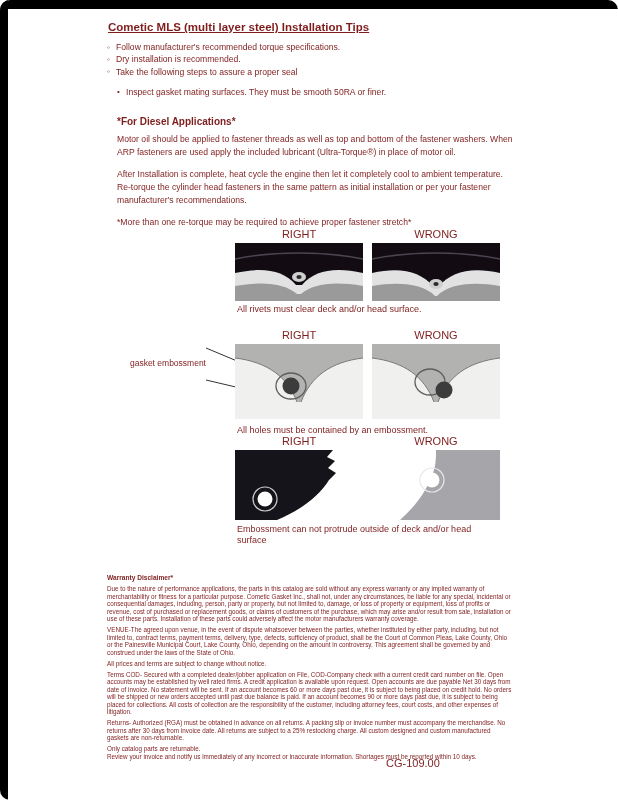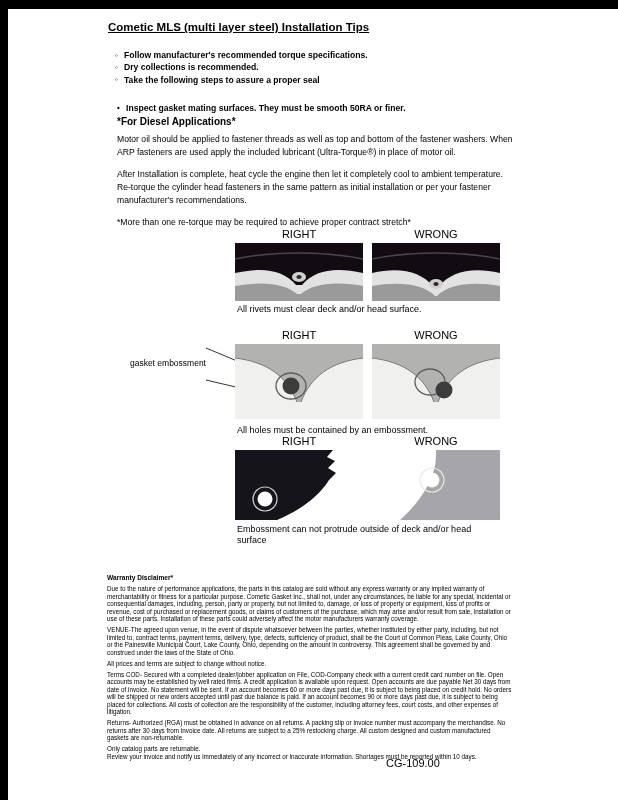--- a/index.html
+++ b/index.html
@@ -1,26 +1,26 @@
 <!DOCTYPE html>
 <html><head>
 <meta charset="utf-8">
 <style>
   html, body { margin: 0; padding: 0; }
   body { background: #ffffff; }
   .page {
     position: relative; width: 618px; height: 800px; background: #ffffff;
-    font-family: "Liberation Sans", sans-serif; color: #000000; overflow: hidden;
+    font-family: "Liberation Sans", sans-serif; color: #7f1d1d; overflow: hidden; border-radius: 10px;
   }
   .bar-top { position: absolute; left: 0; top: 0; width: 618px; height: 9px; background: #000; }
   .bar-left { position: absolute; left: 0; top: 0; width: 8px; height: 800px; background: #000; }
 
   .tips-block { position: absolute; left: 99px; top: 21px; width: 440px; }
   .page-title { font-size: 11.5px; font-weight: bold; text-decoration: underline; margin: 0 0 8px 9px; }
-  .tips, .subtips { list-style: none; margin: 16px; padding: 0; font-weight: bold; }
+  .tips, .subtips { list-style: none; margin: 8px; padding: 0; }
   .tips > li, .subtips > li { position: relative; font-size: 8.6px; line-height: 12.3px; padding-left: 9px; }
   .tips > li::before { content: "◦"; position: absolute; left: 0; top: 0.5px; font-size: 8px; }
   .subtips { margin-left: 18px; }
   .subtips > li::before { content: "•"; position: absolute; left: 0; top: 0; font-size: 8px; }
 
   .diesel-block { position: absolute; left: 117px; top: 116px; width: 396px; }
   .diesel-heading { font-size: 10px; font-weight: bold; margin: 0 0 6px 0; }
   .diesel-block p { font-size: 8.6px; line-height: 13px; margin: 0 0 9px 0; }
 
   .figures { position: absolute; left: 0; top: 228px; width: 618px; height: 332px; }
@@ -41,33 +41,33 @@
 <body>
 
 <div class="page">
   <div class="bar-top"></div>
   <div class="bar-left"></div>
 
   <div class="tips-block">
     <h1 class="page-title">Cometic MLS (multi layer steel) Installation Tips</h1>
     <ul class="tips">
       <li>Follow manufacturer's recommended torque specifications.</li>
-      <li>Dry collections is recommended.</li>
+      <li>Dry installation is recommended.</li>
       <li>Take the following steps to assure a proper seal</li>
     </ul>
     <ul class="subtips">
       <li>Inspect gasket mating surfaces. They must be smooth 50RA or finer.</li>
     </ul>
   </div>
 
   <div class="diesel-block">
     <h2 class="diesel-heading">*For Diesel Applications*</h2>
     <p>Motor oil should be applied to fastener threads as well as top and bottom of the fastener washers. When ARP fasteners are used apply the included lubricant (Ultra-Torque®) in place of motor oil.</p>
     <p>After Installation is complete, heat cycle the engine then let it completely cool to ambient temperature. Re-torque the cylinder head fasteners in the same pattern as initial installation or per your fastener manufacturer's recommendations.</p>
-    <p>*More than one re-torque may be required to achieve proper contract stretch*</p>
+    <p>*More than one re-torque may be required to achieve proper fastener stretch*</p>
   </div>
 
   <div class="figures">
 
     <div class="fig-label" style="left:235px; top:0;">RIGHT</div>
     <div class="fig-label" style="left:372px; top:0;">WRONG</div>
     <svg class="fig-img" style="left:235px; top:15px;" width="128" height="58" viewBox="0 0 128 58">
       <rect width="128" height="58" fill="#120c12"></rect>
       <path d="M0,16 C40,8 88,8 128,16" stroke="#4a4450" stroke-width="1.5" fill="none"></path>
       <path d="M0,58 L0,30 C28,24 48,27 61,42 L67,42 C80,27 100,24 128,30 L128,58 Z" fill="#e2e2e2"></path>

